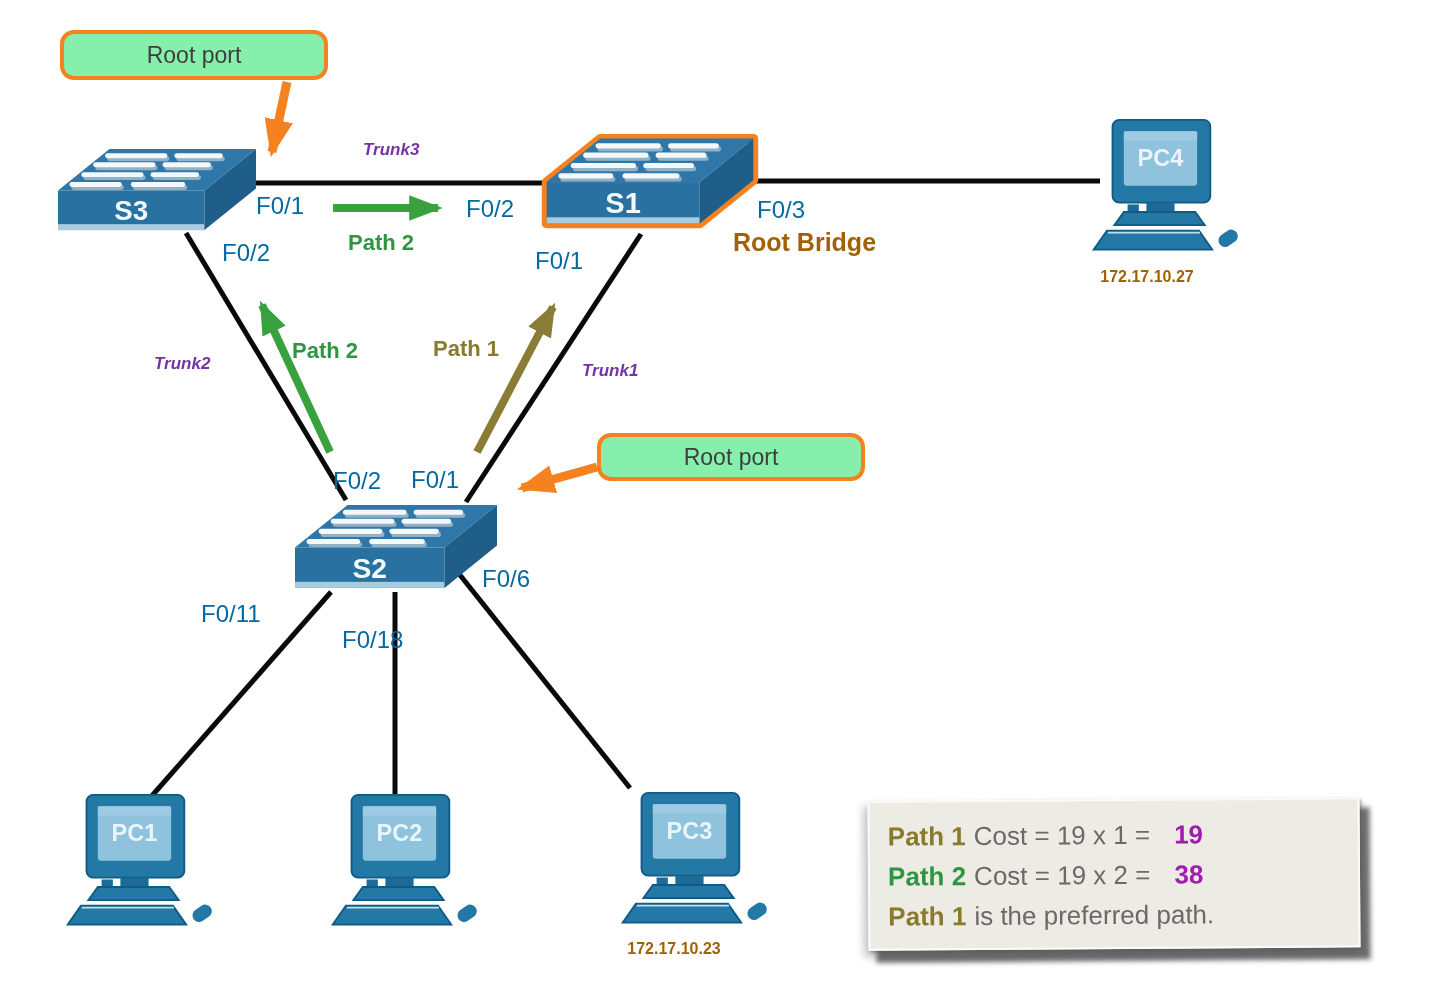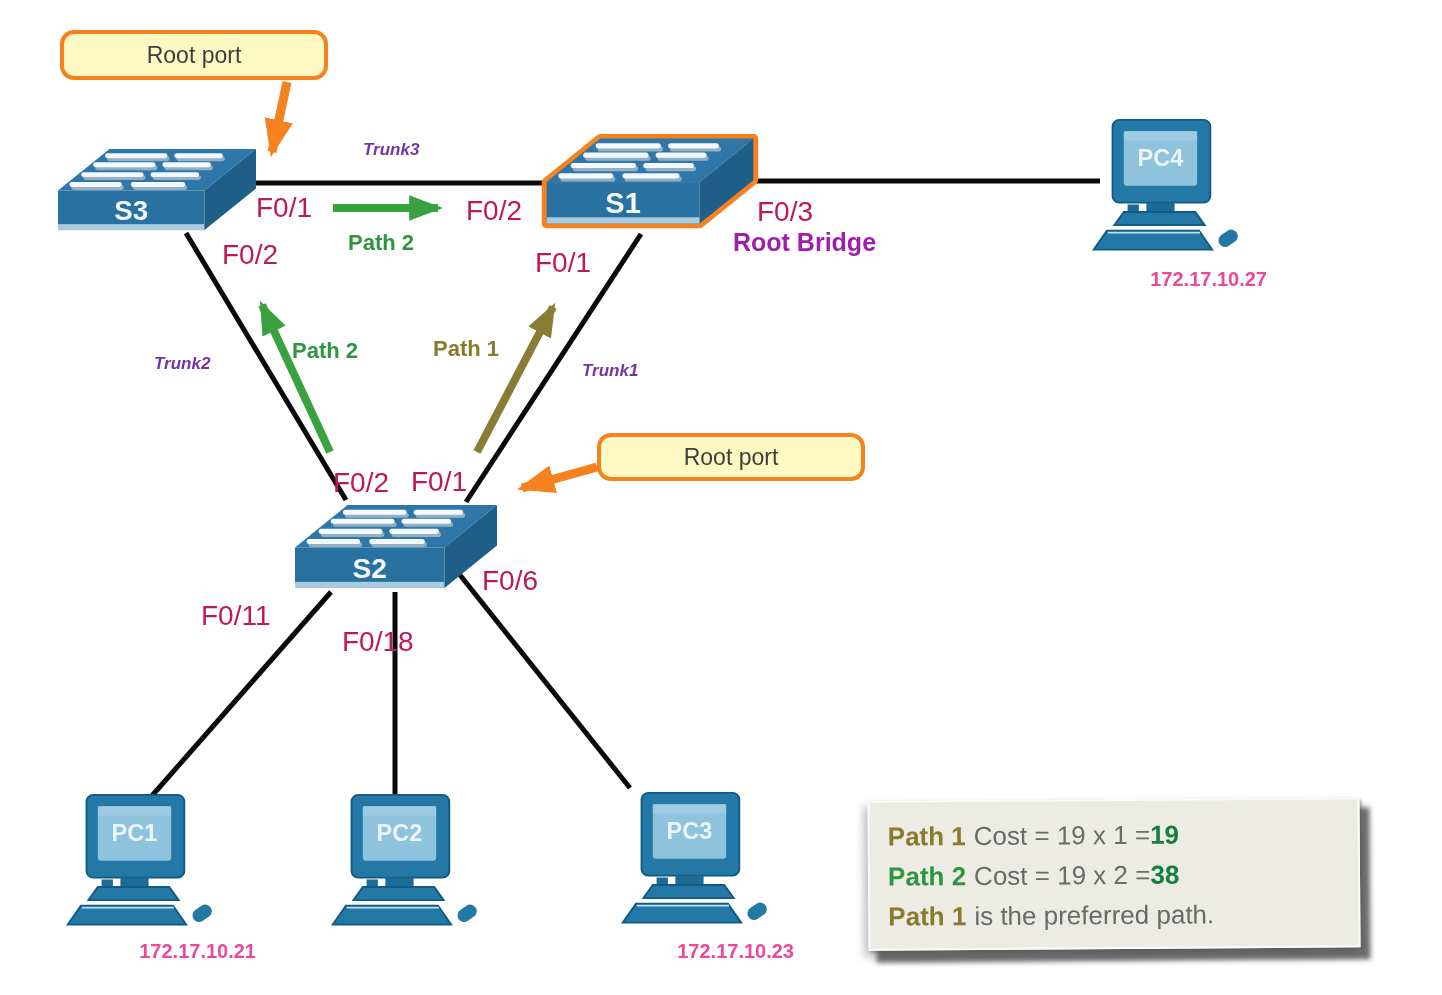--- a/index.html
+++ b/index.html
@@ -3,45 +3,45 @@
 <meta charset="utf-8">
 <style>
   html,body{margin:0;padding:0;background:#ffffff;}
   .stage{
     position:relative;width:1442px;height:995px;background:#ffffff;overflow:hidden;
     font-family:"Liberation Sans","DejaVu Sans",sans-serif;
   }
   .layer{position:absolute;left:0;top:0;width:1442px;height:995px;}
   svg.dev{position:absolute;overflow:visible;}
   
-  .port{position:absolute;font-size:28px;color:#be185d;white-space:nowrap;}
+  .port{position:absolute;font-size:24px;color:#0369a1;white-space:nowrap;}
   .trunk{position:absolute;font-size:17px;font-weight:bold;color:#7434A4;white-space:nowrap;font-style:italic;}
   .pathlbl{position:absolute;font-size:22px;font-weight:bold;white-space:nowrap;}
   .pathlbl.green{color:#2E9640;}
   .pathlbl.olive{color:#8A7A2E;}
-  .rootbridge{position:absolute;font-size:25px;font-weight:bold;color:#a21caf;white-space:nowrap;}
-  .ip{position:absolute;width:240px;text-align:right;font-size:20px;font-weight:bold;color:#ec4899;white-space:nowrap;}
+  .rootbridge{position:absolute;font-size:25px;font-weight:bold;color:#a16207;white-space:nowrap;}
+  .ip{position:absolute;width:240px;text-align:center;font-size:16px;font-weight:bold;color:#a16207;white-space:nowrap;}
   .callout{
     position:absolute;box-sizing:border-box;height:50px;width:268px;
-    background:#fef9c3;border:4px solid #F5821F;border-radius:14px;
+    background:#86efac;border:4px solid #F5821F;border-radius:14px;
     display:flex;align-items:center;justify-content:center;
     font-size:23px;color:#3E3E3E;
   }
   
   .costbox{
     position:absolute;left:868px;top:799px;width:492px;box-sizing:border-box;
     background:#ECEBE4;border:2px solid #fbfbfb;
     padding:14px 18px 12px 18px;
     transform:rotate(-0.4deg);
     box-shadow:9px 11px 5px 1px rgba(82,82,82,0.85), -4px 6px 8px rgba(110,110,110,0.45), 2px 2px 3px rgba(130,130,130,0.6);
   }
   .costline{font-size:26px;line-height:40px;color:#6A6A6A;white-space:nowrap;}
   .costline .p1{color:#8A7A2E;font-weight:bold;margin-right:8px;}
   .costline .p2{color:#2E9640;font-weight:bold;margin-right:8px;}
-  .costline .val{color:#15803d;font-weight:bold;margin-left:0;}
+  .costline .val{color:#a21caf;font-weight:bold;margin-left:24px;}
   
   .swlabel{font-size:28px;font-weight:bold;fill:#F2F8FB;}
   .pclabel{font-size:25px;font-weight:bold;fill:#EAF4F9;}
 </style>
 </head>
 <body>
 
 <div class="stage">
 
   <svg width="0" height="0" style="position:absolute" aria-hidden="true">
@@ -143,21 +143,20 @@
   </svg>
   <svg class="dev" style="left:617px;top:791px;width:160px;height:141px" viewBox="0 0 170 150">
     <use href="#pc-shape"></use>
     <text class="pclabel" x="77" y="51" text-anchor="middle">PC3</text>
   </svg>
   <svg class="dev" style="left:1088px;top:118px;width:160px;height:141px" viewBox="0 0 170 150">
     <use href="#pc-shape"></use>
     <text class="pclabel" x="77" y="51" text-anchor="middle">PC4</text>
   </svg>
 
-  <div class="ip" style="left:16px;top:940px">172.17.10.21</div>
   <div class="ip" style="left:554px;top:940px">172.17.10.23</div>
   <div class="ip" style="left:1027px;top:268px">172.17.10.27</div>
 
   <div class="port" style="left:256px;top:192px">F0/1</div>
   <div class="port" style="left:466px;top:195px">F0/2</div>
   <div class="port" style="left:222px;top:239px">F0/2</div>
   <div class="port" style="left:535px;top:247px">F0/1</div>
   <div class="port" style="left:757px;top:196px">F0/3</div>
   <div class="port" style="left:333px;top:467px">F0/2</div>
   <div class="port" style="left:411px;top:466px">F0/1</div>

